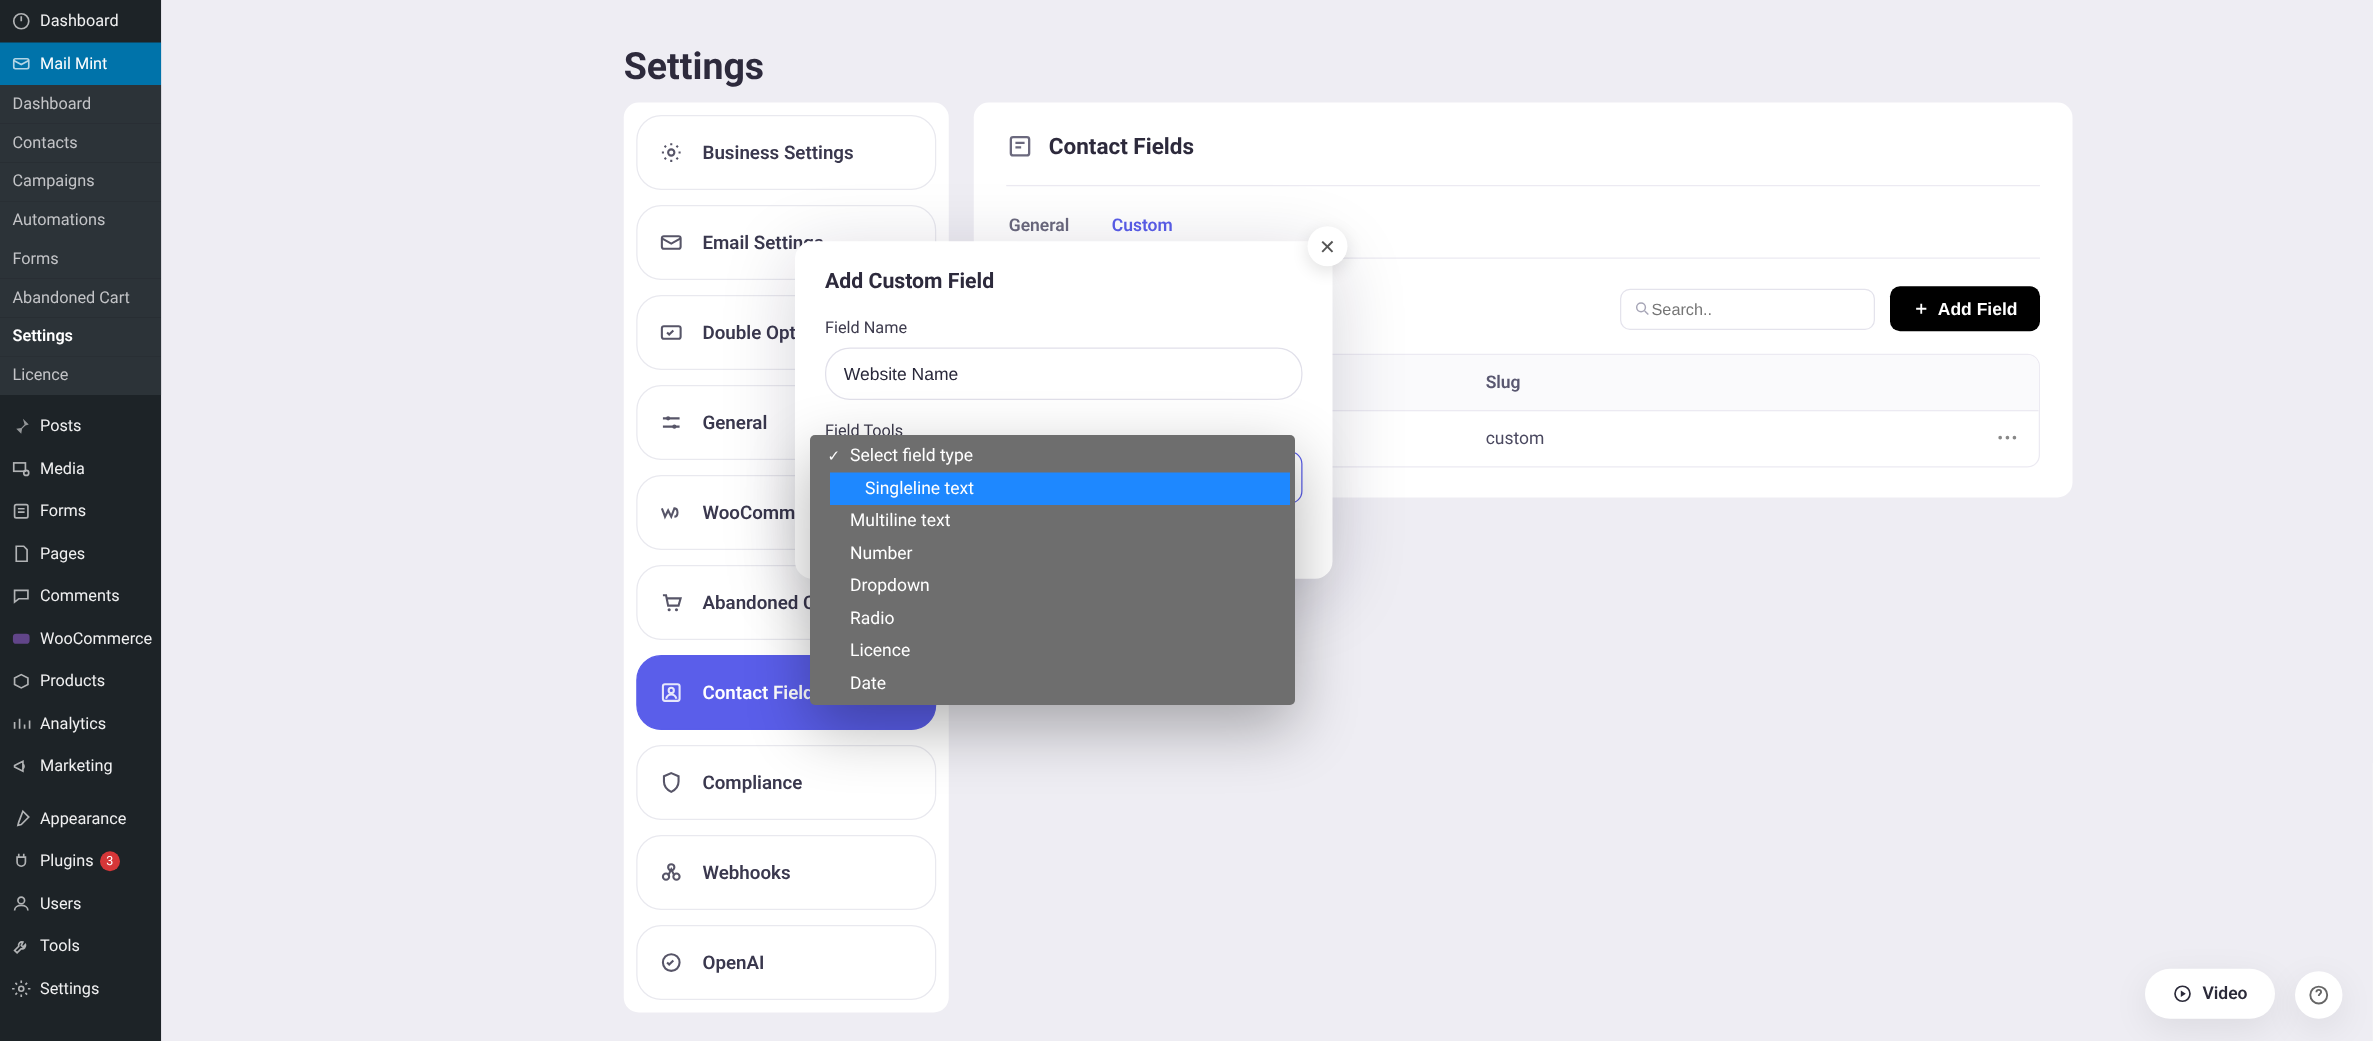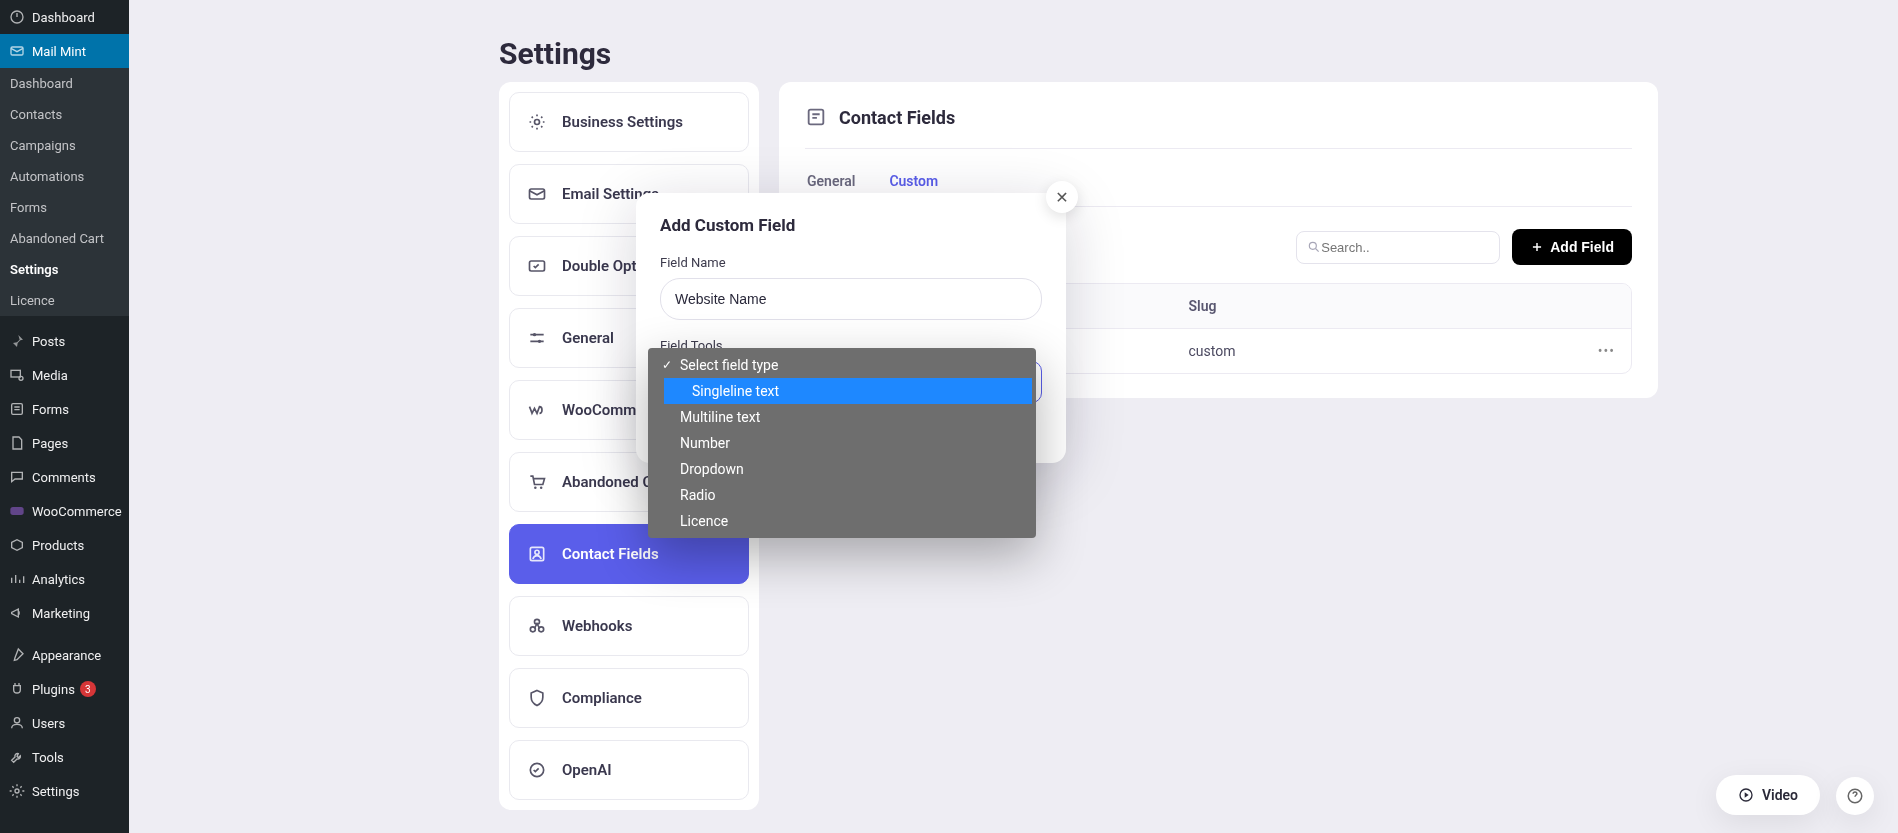--- a/index.html
+++ b/index.html
@@ -90,21 +90,21 @@
       display: flex;
       flex-direction: column;
       gap: 12px;
     }
     .settings-nav-item {
       display: flex;
       align-items: center;
       gap: 14px;
       padding: 18px 16px;
       border: 1px solid #e9e9ef;
-      border-radius: 10px;
+      border-radius: 20px;
       color: #3a384e;
       font-size: 15px;
       font-weight: 600;
       cursor: pointer;
     }
     .settings-nav-item.active {
       background: #5a5eea;
       color: #fff;
       border-color: #5a5eea;
     }
@@ -568,35 +568,35 @@
             <rect x="4" y="4" width="16" height="16" rx="2" fill="none" stroke="currentColor" stroke-width="2"></rect>
             <circle cx="12" cy="10" r="2.5" fill="none" stroke="currentColor" stroke-width="2"></circle>
             <path d="M7 18c1-3 3-4 5-4s4 1 5 4" fill="none" stroke="currentColor" stroke-width="2"></path>
           </svg>
         </span>
       <span>Contact Fields</span>
     </div>
     <div class="settings-nav-item">
       <span class="settings-nav-ico">
           <svg width="20" height="20" viewBox="0 0 24 24">
+            <path d="M12 3l7 3v5c0 5-3 8-7 10-4-2-7-5-7-10V6z" fill="none" stroke="currentColor" stroke-width="2"></path>
+          </svg>
+        </span>
+      <span>Compliance</span>
+    </div>
+    <div class="settings-nav-item">
+      <span class="settings-nav-ico">
+          <svg width="20" height="20" viewBox="0 0 24 24">
             <circle cx="7" cy="16" r="3" fill="none" stroke="currentColor" stroke-width="2"></circle>
             <circle cx="17" cy="16" r="3" fill="none" stroke="currentColor" stroke-width="2"></circle>
             <circle cx="12" cy="7" r="3" fill="none" stroke="currentColor" stroke-width="2"></circle>
             <path d="M9 15l3-6 3 6" fill="none" stroke="currentColor" stroke-width="2"></path>
           </svg>
         </span>
       <span>Webhooks</span>
-    </div>
-    <div class="settings-nav-item">
-      <span class="settings-nav-ico">
-          <svg width="20" height="20" viewBox="0 0 24 24">
-            <path d="M12 3l7 3v5c0 5-3 8-7 10-4-2-7-5-7-10V6z" fill="none" stroke="currentColor" stroke-width="2"></path>
-          </svg>
-        </span>
-      <span>Compliance</span>
     </div>
     <div class="settings-nav-item">
       <span class="settings-nav-ico">
           <svg width="20" height="20" viewBox="0 0 24 24">
             <circle cx="12" cy="12" r="8" fill="none" stroke="currentColor" stroke-width="2"></circle>
             <path d="M8 12l2 2 4-4" stroke="currentColor" stroke-width="2" fill="none"></path>
           </svg>
         </span>
       <span>OpenAI</span>
     </div>
@@ -688,20 +688,24 @@
     <span>Dropdown</span>
   </div>
   <div class="dropdown-item">
     <span class="dropdown-check"></span>
     <span>Radio</span>
   </div>
   <div class="dropdown-item">
     <span class="dropdown-check"></span>
     <span>Licence</span>
   </div>
+  <div class="dropdown-item">
+    <span class="dropdown-check"></span>
+    <span>Date</span>
+  </div>
 </div>
 
 <div class="float-video">
   <span>
       <svg width="16" height="16" viewBox="0 0 24 24">
         <circle cx="12" cy="12" r="9" fill="none" stroke="currentColor" stroke-width="2"></circle>
         <path d="M10 8l6 4-6 4z" fill="currentColor"></path>
       </svg>
     </span>
   <span>Video</span>

